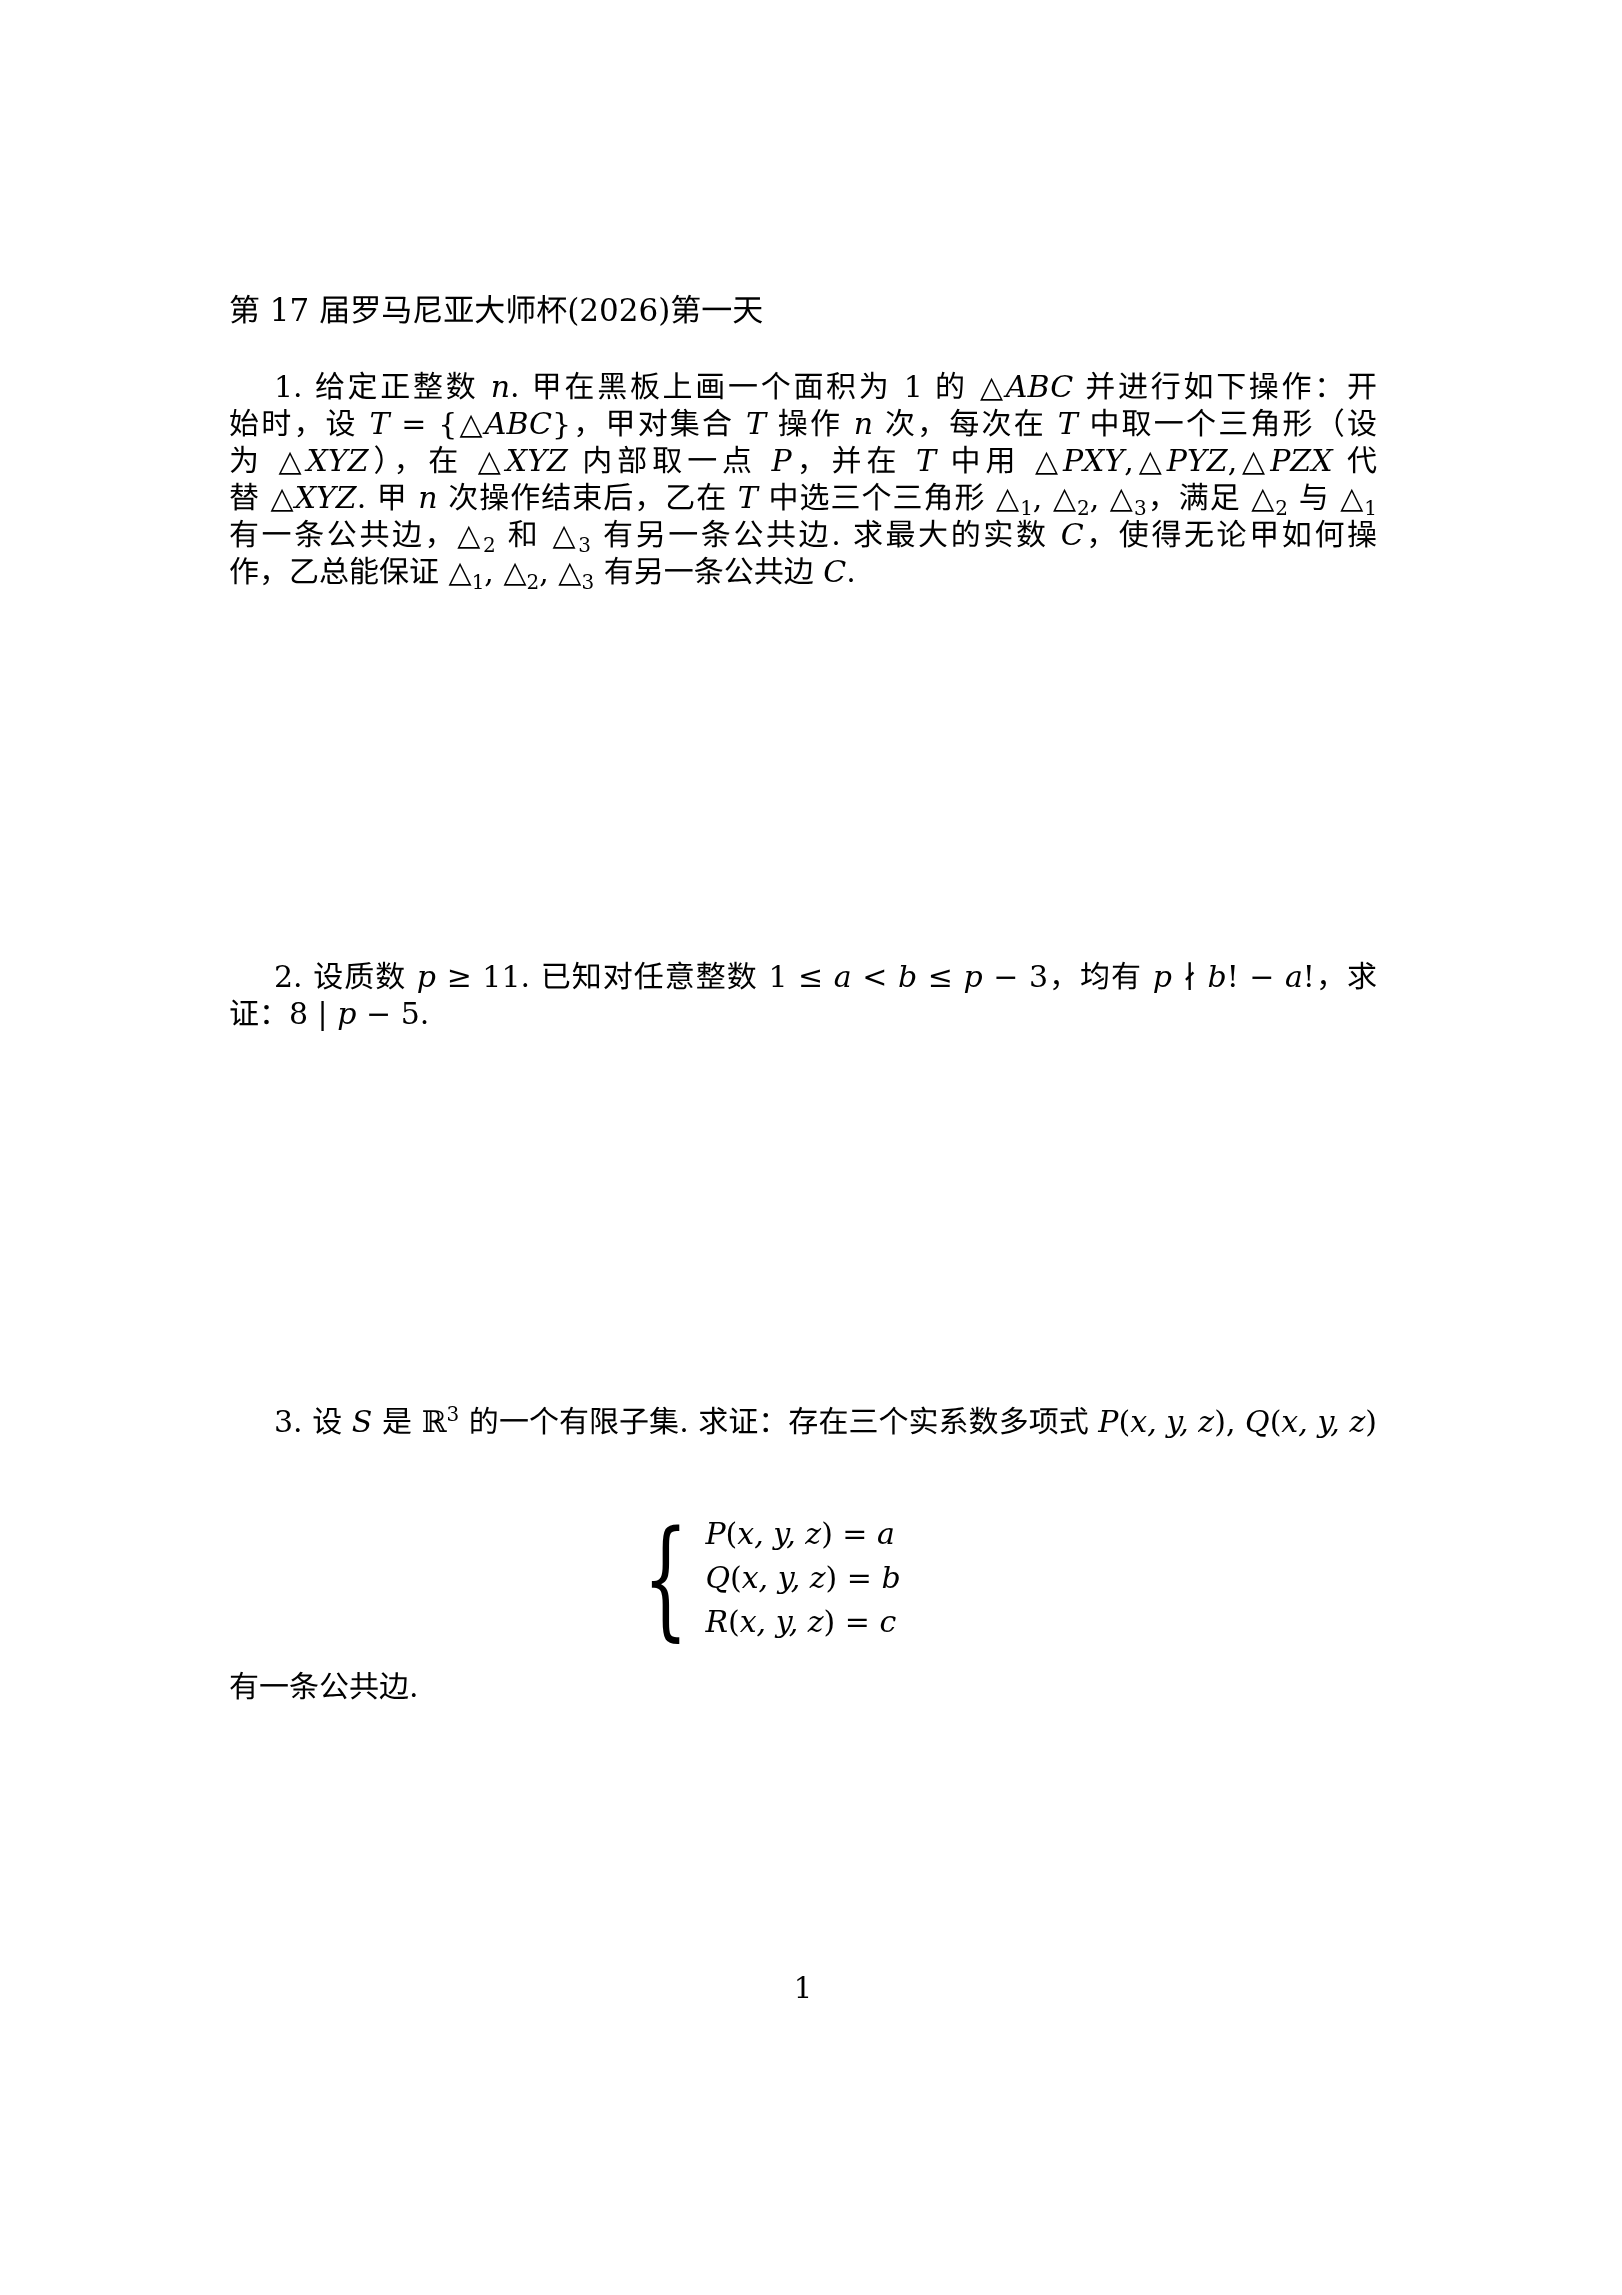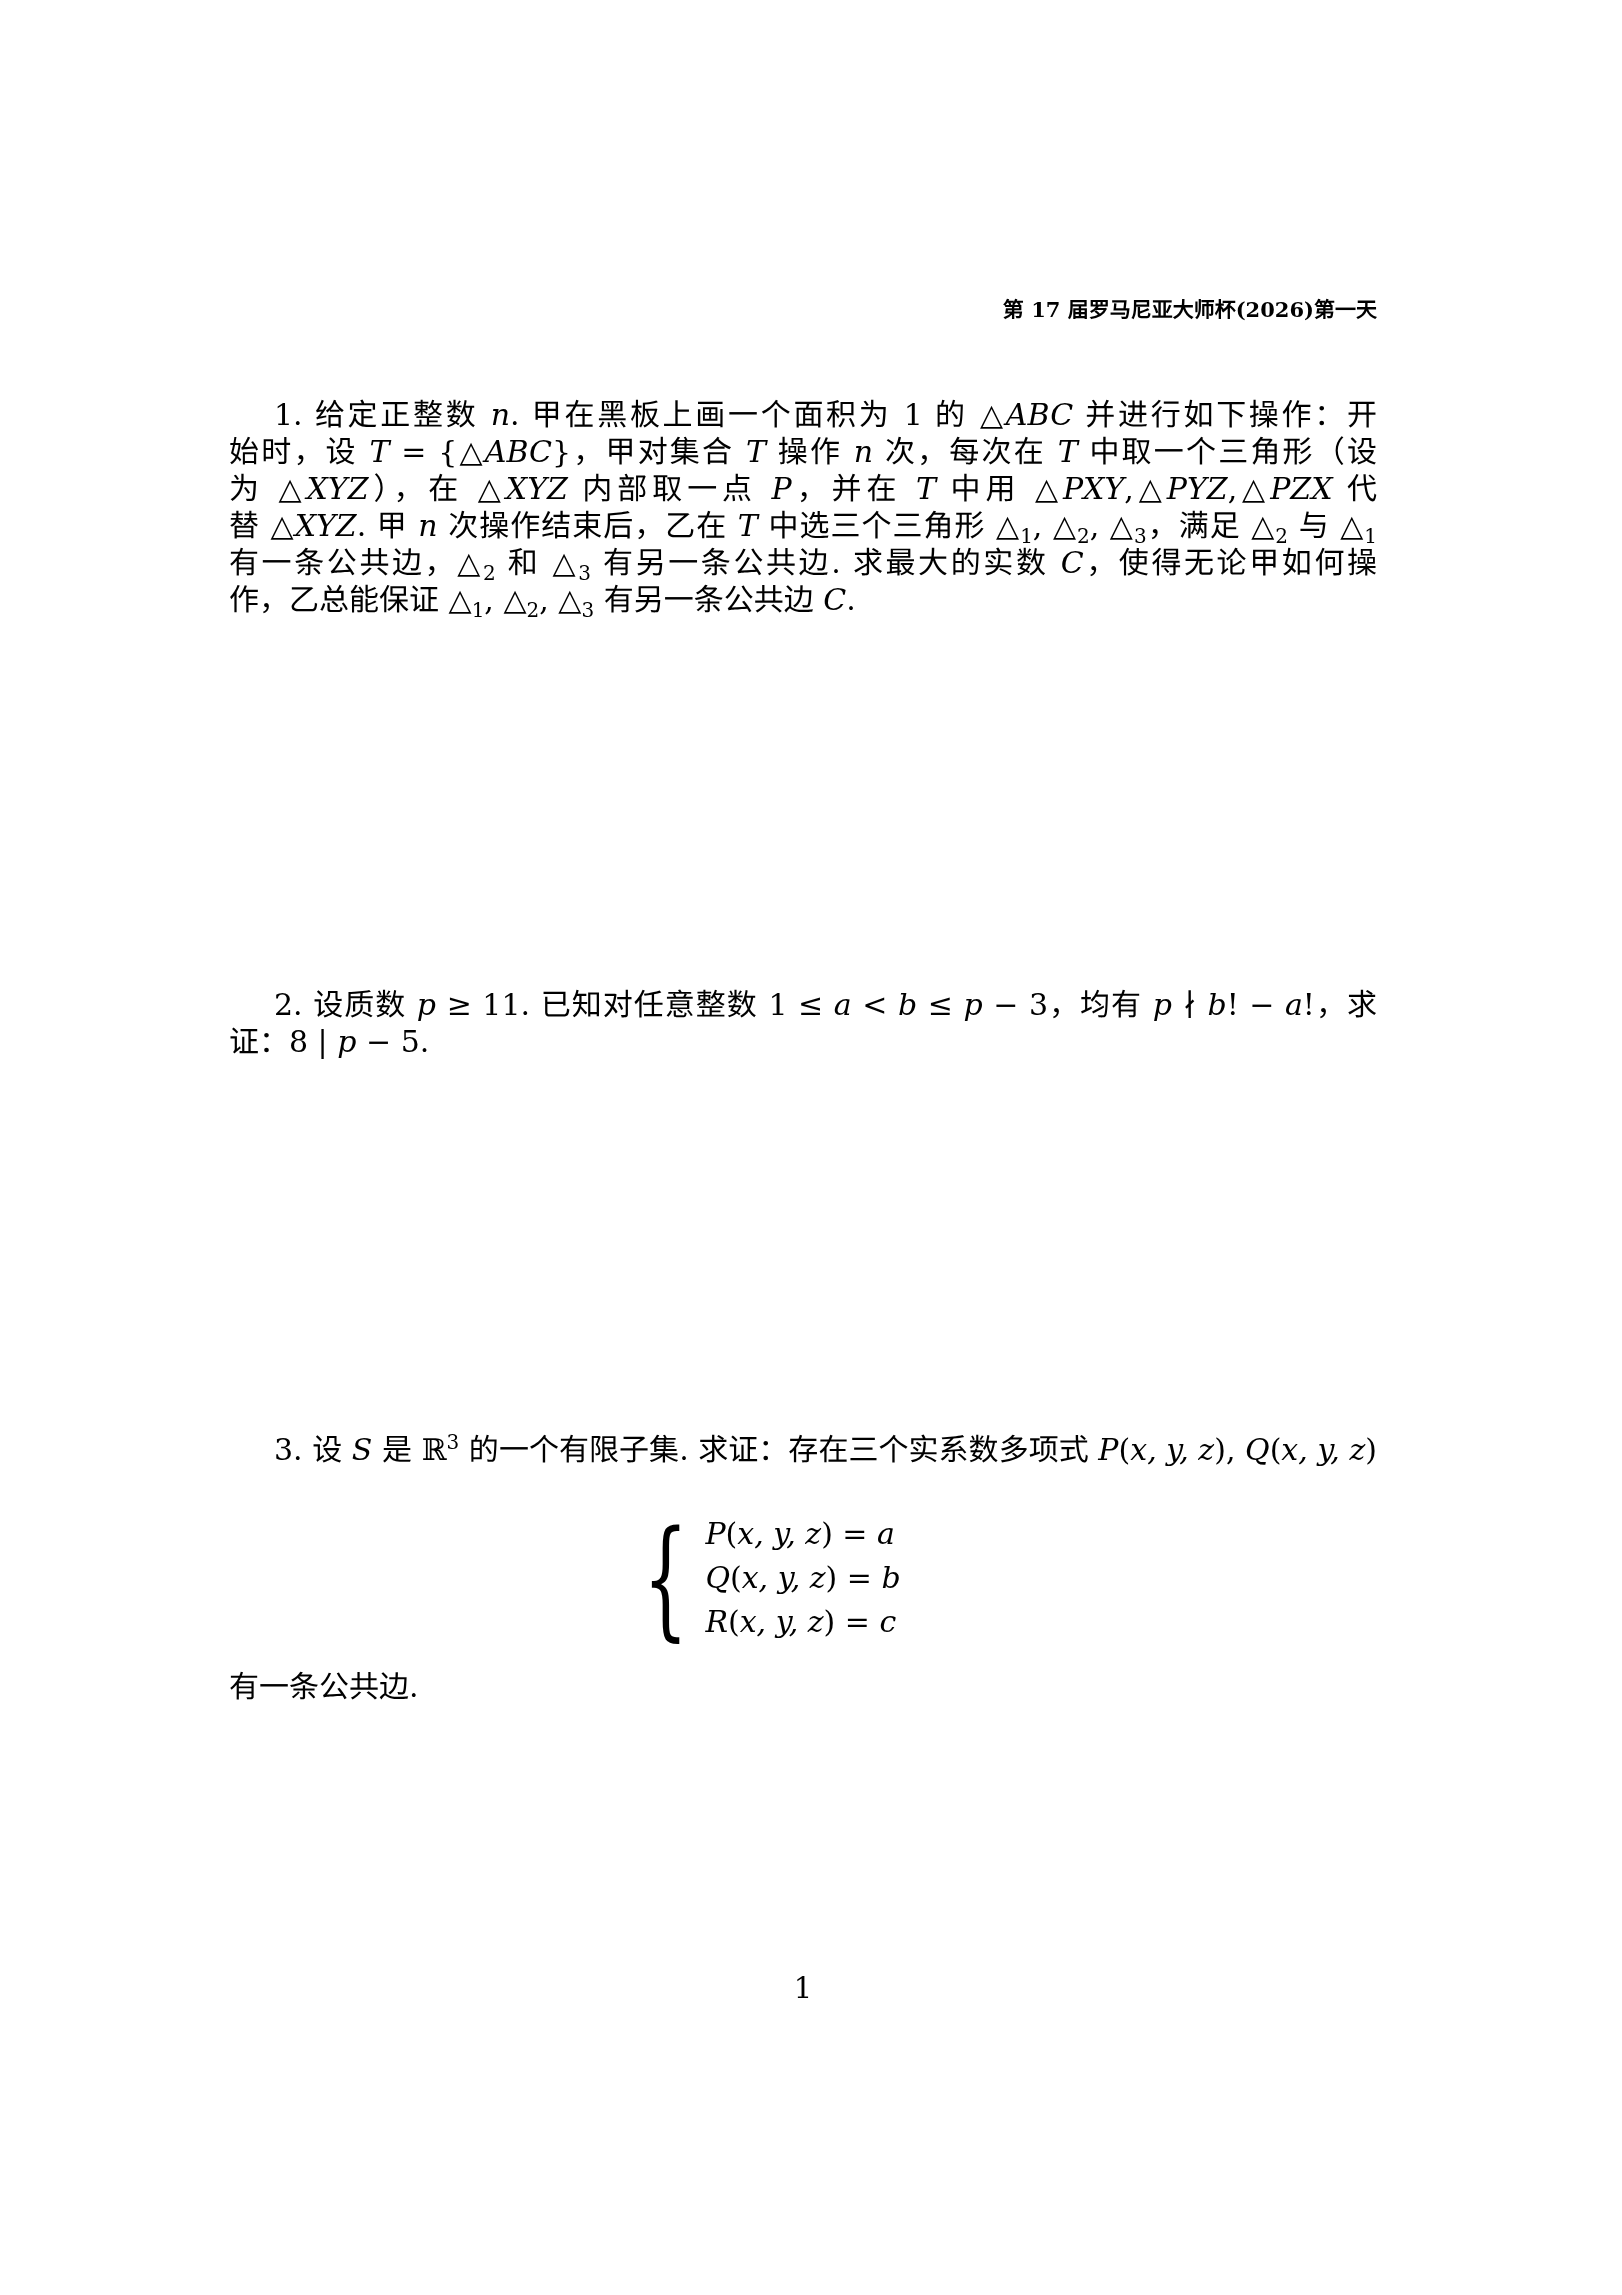--- a/index.html
+++ b/index.html
@@ -6,32 +6,32 @@
   body {
     width: 1623px; height: 2295px;
     background: #ffffff; color: #000000;
     position: relative;
     font-family: "DejaVu Serif", "DejaVu Sans", "Liberation Serif", serif;
   }
   .page { position: absolute; inset: 0; overflow: hidden; }
 
   .title {
     position: absolute; left: 229px; top: 290px; width: 1148px;
-    font-size: 21px; line-height: 40px; font-weight: 700;
-    text-align: right; white-space: nowrap;
+    font-size: 31px; line-height: 40px; font-weight: 400;
+    text-align: left; white-space: nowrap;
   }
 
   .problem { position: absolute; left: 229px; width: 1148px; }
   .p1 { top: 368px; }
   .p2 { top: 958px; }
   .p3 { top: 1403px; }
 
   .line { height: 37px; line-height: 37px; font-size: 30px; white-space: nowrap; }
   .jl { text-align: justify; text-align-last: justify; white-space: normal; }
-  .ind { text-indent: 45px; margin-top: 28px; }
+  .ind { text-indent: 45px; }
 
   .s-c { font-style: normal; }
   .s-m { font-style: italic; font-family: "DejaVu Serif", "DejaVu Sans", "Liberation Serif", serif; }
   .s-u { font-style: normal; font-family: "DejaVu Serif", "DejaVu Sans", "Liberation Serif", serif; }
   .s-b { font-size: 20px; position: relative; top: 6.8px; }
   .s-p { font-size: 20px; position: relative; top: -11px; }
 
   .eqsys {
     position: absolute; top: 1512px; left: 643px;
     display: flex; align-items: center;

